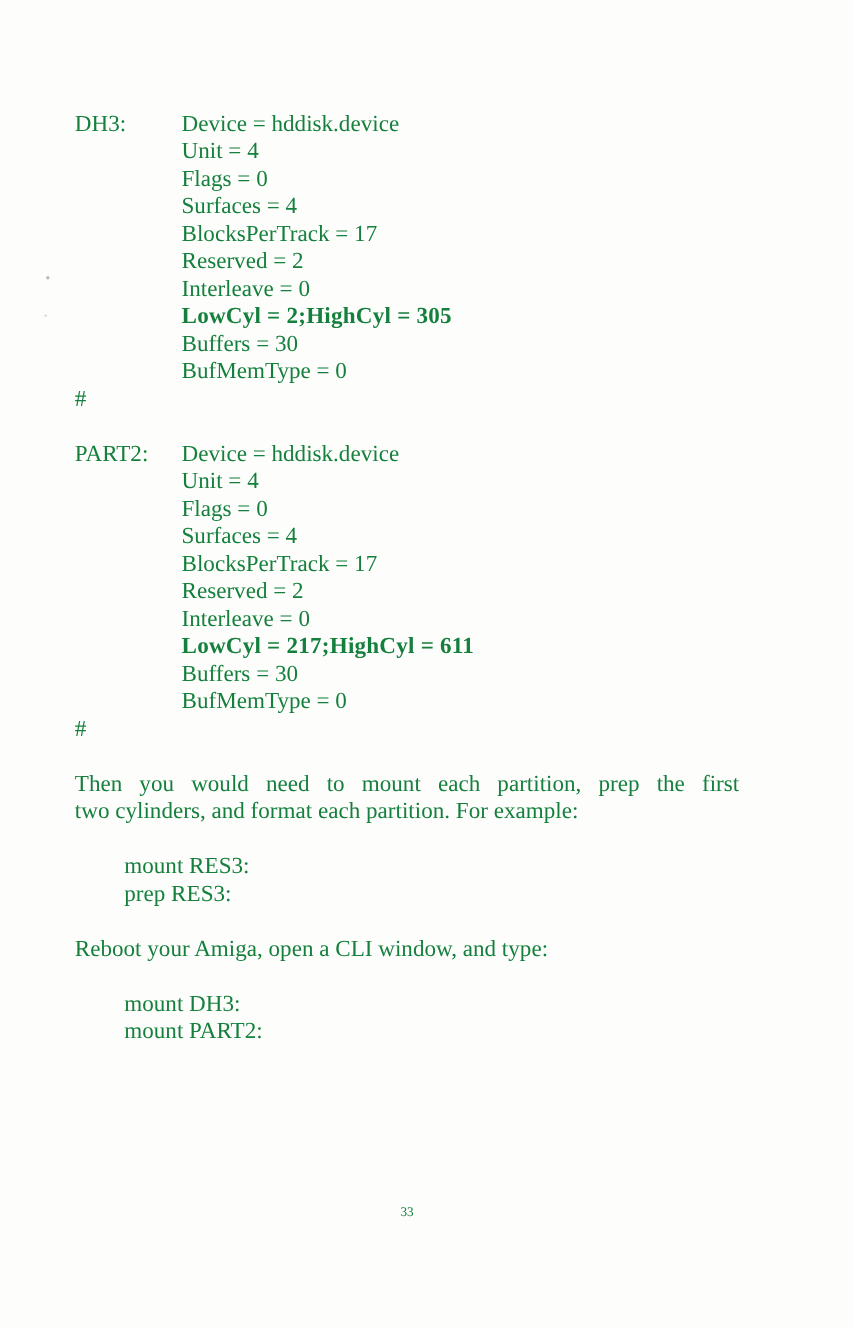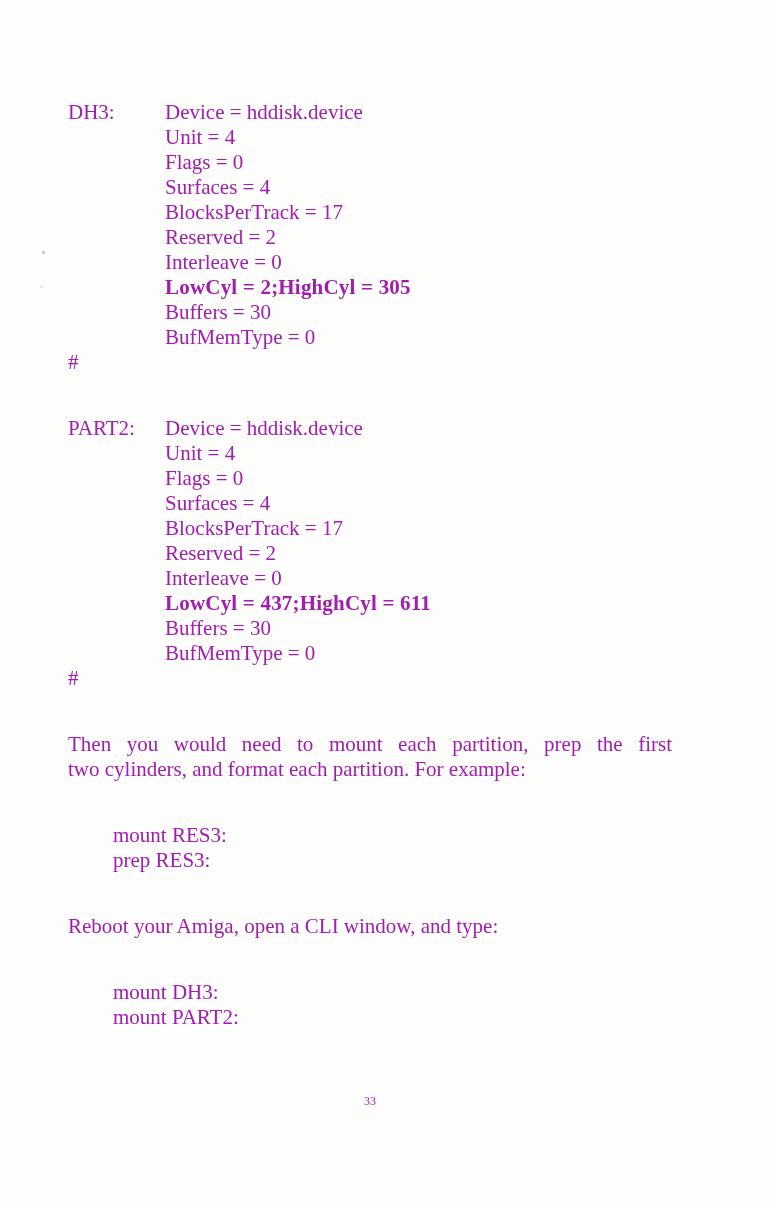--- a/index.html
+++ b/index.html
@@ -5,21 +5,21 @@
   html, body {
     margin: 0;
     padding: 0;
     background: #e8e8e8;
   }
   .page {
     position: relative;
     width: 776px;
     height: 1208px;
     background: #fdfdfb;
-    color: #a21caf;
+    color: #15803d;
     font-family: "Liberation Serif", "DejaVu Serif", serif;
     font-size: 21px;
     line-height: 25px;
     overflow: hidden;
   }
   .content {
     position: absolute;
     left: 68px;
     top: 100px;
     width: 604px;
@@ -31,21 +31,21 @@
   .entry-label {
     grid-column: 1;
     white-space: nowrap;
   }
   .entry-lines {
     grid-column: 2;
   }
   .line { white-space: nowrap; }
   .line.bold { font-weight: bold; letter-spacing: 0.2px; }
   .hash { }
-  .gap-above { margin-top: 41px; }
+  .gap-above { margin-top: 25px; }
   .para-line.justify {
     text-align: justify;
     text-align-last: justify;
   }
   .cmds { padding-left: 45px; }
   .page-number {
     position: absolute;
     top: 1089px;
     left: 68px;
     width: 604px;
@@ -89,21 +89,21 @@
     <div class="entry gap-above">
       <div class="entry-label">PART2:</div>
       <div class="entry-lines">
         <div class="line">Device = hddisk.device</div>
         <div class="line">Unit = 4</div>
         <div class="line">Flags = 0</div>
         <div class="line">Surfaces = 4</div>
         <div class="line">BlocksPerTrack = 17</div>
         <div class="line">Reserved = 2</div>
         <div class="line">Interleave = 0</div>
-        <div class="line bold">LowCyl = 437;HighCyl = 611</div>
+        <div class="line bold">LowCyl = 217;HighCyl = 611</div>
         <div class="line">Buffers = 30</div>
         <div class="line">BufMemType = 0</div>
       </div>
     </div>
     <div class="hash">#</div>
 
     <div class="para gap-above">
       <div class="para-line justify">Then you would need to mount each partition, prep the first</div>
       <div class="para-line">two cylinders, and format each partition. For example:</div>
     </div>

